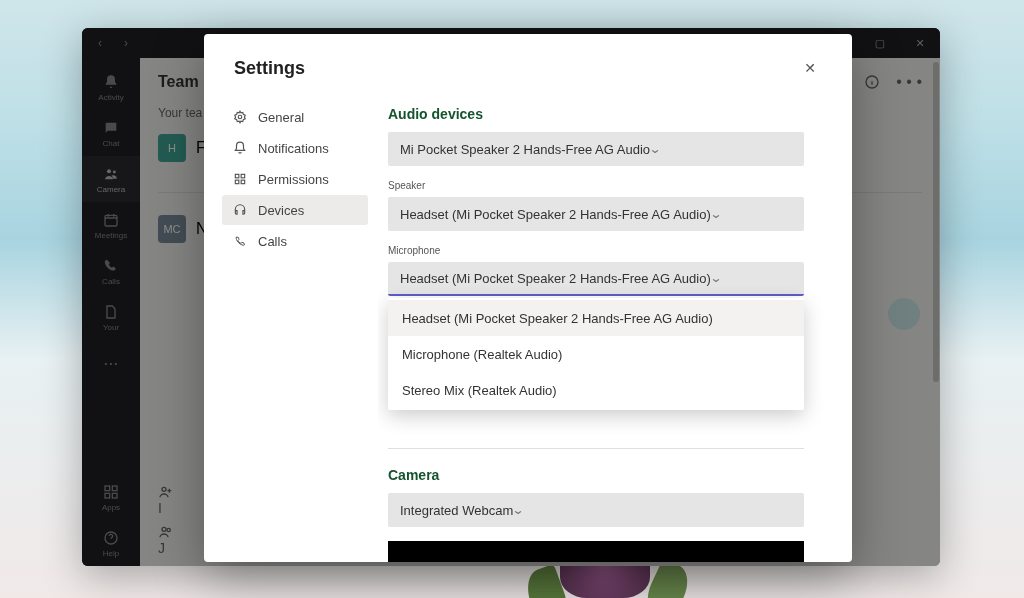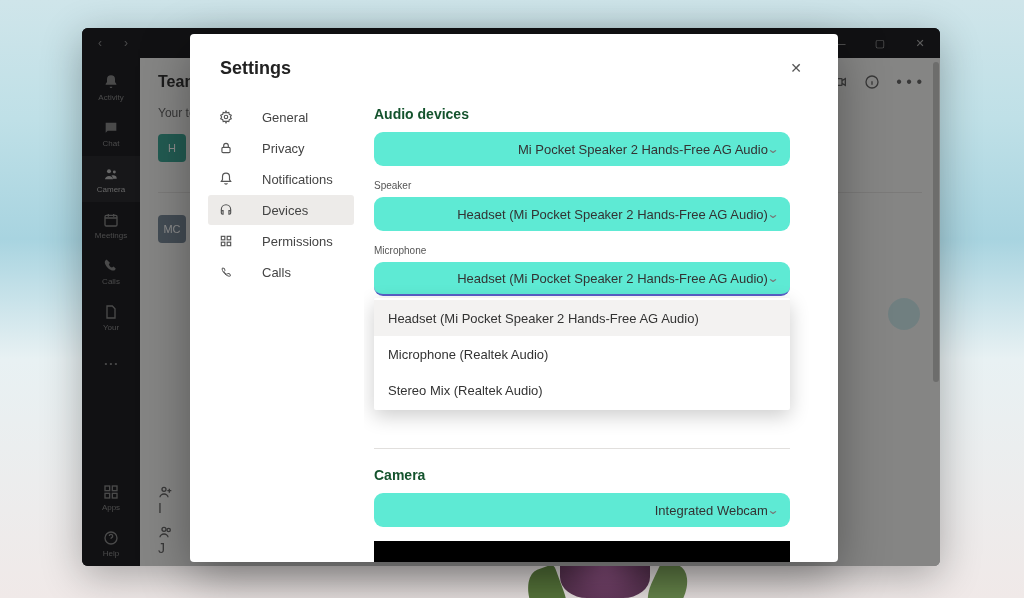--- a/index.html
+++ b/index.html
@@ -32,34 +32,34 @@
   .your-teams { padding: 0 18px; color: #666; font-size: 12px; margin-bottom: 8px; }
   .team-row { display: flex; align-items: center; padding: 6px 18px 30px 18px; gap: 10px; }
   .team-avatar { width: 28px; height: 28px; border-radius: 4px; background: #3fa796; color: #fff; font-size: 11px; display: flex; align-items: center; justify-content: center; }
   .team-avatar.mc { background: #7a8a99; }
   .team-row2 { padding-top: 4px; }
   .bottom-icons { position: absolute; bottom: 10px; left: 18px; display: flex; flex-direction: column; gap: 8px; color: #666; font-size: 14px; }
   .hidden-avatar { position: absolute; right: 20px; top: 240px; width: 32px; height: 32px; border-radius: 50%; background: #cde8ea; }
 
   .overlay { position: absolute; inset: 0; background: rgba(0,0,0,.45); }
 
-  .settings-dialog { position: absolute; left: 190px; top: 34px; width: 648px; height: 528px; background: #fff; border-radius: 4px; box-shadow: 0 15px 50px rgba(0,0,0,.35); display: flex; flex-direction: column; z-index: 10; overflow: hidden; }
+  .settings-dialog { position: absolute; left: 204px; top: 34px; width: 648px; height: 528px; background: #fff; border-radius: 4px; box-shadow: 0 15px 50px rgba(0,0,0,.35); display: flex; flex-direction: column; z-index: 10; overflow: hidden; }
   .dlg-header { display: flex; align-items: center; justify-content: space-between; padding: 22px 30px 14px 30px; }
   .dlg-title { font-size: 18px; font-weight: 600; color: #222; }
   .dlg-close { width: 24px; height: 24px; display: flex; align-items: center; justify-content: center; cursor: pointer; color: #555; font-size: 14px; }
   .dlg-body { display: flex; flex: 1; overflow: hidden; }
   .dlg-nav { width: 174px; padding: 8px 10px 0 18px; }
-  .dlg-nav-item { height: 30px; display: flex; align-items: center; gap: 28px; padding: 0 10px; color: #444; font-size: 13px; border-radius: 3px; cursor: pointer; margin-bottom: 1px; }
+  .dlg-nav-item { height: 30px; display: flex; align-items: center; gap: 10px; padding: 0 10px; color: #444; font-size: 13px; border-radius: 3px; cursor: pointer; margin-bottom: 1px; }
   .dlg-nav-item.active { background: #edebe9; }
   .dlg-nav-ico { width: 16px; display: flex; align-items: center; justify-content: center; color: #555; }
 
   .dlg-content { flex: 1; padding: 8px 48px 0 10px; overflow-y: auto; position: relative; }
   .sect-title { font-size: 14px; font-weight: 600; color: #14532d; margin-bottom: 10px; margin-top: 4px; }
   .sub-label { font-size: 10px; color: #555; margin: 14px 0 6px 0; }
-  .dropdown { height: 34px; background: #5eead4; border-radius: 9px; display: flex; align-items: center; justify-content: flex-end; padding: 0 12px; cursor: pointer; font-size: 13px; color: #333; position: relative; }
+  .dropdown { height: 34px; background: #e5e5e5; border-radius: 2px; display: flex; align-items: center; justify-content: flex-start; padding: 0 12px; cursor: pointer; font-size: 13px; color: #333; position: relative; }
   .dropdown.open { border-bottom: 2px solid #5b5fc7; }
   .chev { color: #777; font-size: 12px; transform: scaleX(1.3); }
   .dd-list { position: absolute; left: 0; top: 36px; width: 100%; background: #fff; box-shadow: 0 6px 20px rgba(0,0,0,.2); z-index: 20; border-radius: 2px; padding: 2px 0; }
   .dd-opt { height: 36px; display: flex; align-items: center; padding: 0 14px; font-size: 13px; color: #333; cursor: pointer; }
   .dd-opt.sel { background: #f3f2f1; }
   .mic-wrap { position: relative; }
   .divider { height: 1px; background: #e1dfdd; margin: 24px 0 18px 0; }
   .cam-preview { height: 24px; background: #000; margin-top: 14px; }
   .scroll-thumb { position: absolute; right: 1px; top: 34px; width: 6px; height: 320px; background: rgba(0,0,0,.18); border-radius: 3px; }
 
@@ -224,52 +224,43 @@
             <svg width="14" height="14" viewBox="0 0 24 24" fill="none" stroke="currentColor" stroke-width="2">
               <circle cx="12" cy="12" r="3"></circle>
               <path d="M12 2l1.5 3 3.3-.8.8 3.3L21 9l-1.5 3L21 15l-3.4 1.5-.8 3.3-3.3-.8L12 22l-1.5-3-3.3.8-.8-3.3L3 15l1.5-3L3 9l3.4-1.5.8-3.3 3.3.8L12 2z"></path>
             </svg>
           </span>
         <span>General</span>
       </div>
       <div class="dlg-nav-item">
         <span class="dlg-nav-ico">
             <svg width="14" height="14" viewBox="0 0 24 24" fill="none" stroke="currentColor" stroke-width="2">
-              <rect x="5" y="11" width="14" height="9" rx="2"></rect>
-              <path d="M8 11V8a4 4 0 0 1 8 0v3"></path>
-            </svg>
-          </span>
-        <span>Privacy</span>
-      </div>
-      <div class="dlg-nav-item">
-        <span class="dlg-nav-ico">
-            <svg width="14" height="14" viewBox="0 0 24 24" fill="none" stroke="currentColor" stroke-width="2">
               <path d="M6 8a6 6 0 0 1 12 0v5l2 3H4l2-3V8zM10 19a2 2 0 0 0 4 0"></path>
             </svg>
           </span>
         <span>Notifications</span>
-      </div>
-      <div class="dlg-nav-item active">
-        <span class="dlg-nav-ico">
-            <svg width="14" height="14" viewBox="0 0 24 24" fill="none" stroke="currentColor" stroke-width="2">
-              <path d="M4 13v-2a8 8 0 0 1 16 0v2M4 13v4a2 2 0 0 0 2 2h1v-6H4zM20 13v4a2 2 0 0 1-2 2h-1v-6h3z"></path>
-            </svg>
-          </span>
-        <span>Devices</span>
       </div>
       <div class="dlg-nav-item">
         <span class="dlg-nav-ico">
             <svg width="14" height="14" viewBox="0 0 24 24" fill="none" stroke="currentColor" stroke-width="2">
               <rect x="4" y="4" width="6" height="6"></rect>
               <rect x="14" y="4" width="6" height="6"></rect>
               <rect x="4" y="14" width="6" height="6"></rect>
               <rect x="14" y="14" width="6" height="6"></rect>
             </svg>
           </span>
         <span>Permissions</span>
+      </div>
+      <div class="dlg-nav-item active">
+        <span class="dlg-nav-ico">
+            <svg width="14" height="14" viewBox="0 0 24 24" fill="none" stroke="currentColor" stroke-width="2">
+              <path d="M4 13v-2a8 8 0 0 1 16 0v2M4 13v4a2 2 0 0 0 2 2h1v-6H4zM20 13v4a2 2 0 0 1-2 2h-1v-6h3z"></path>
+            </svg>
+          </span>
+        <span>Devices</span>
       </div>
       <div class="dlg-nav-item">
         <span class="dlg-nav-ico">
             <svg width="14" height="14" viewBox="0 0 24 24" fill="none" stroke="currentColor" stroke-width="2">
               <path d="M5 4l4 1 1 4-2 2c1 3 3 5 6 6l2-2 4 1 1 4c-1 1-3 1-5 0-5-2-9-6-11-11-1-2-1-4 0-5z" transform="scale(.85) translate(2 2)"></path>
             </svg>
           </span>
         <span>Calls</span>
       </div>
     </div>

